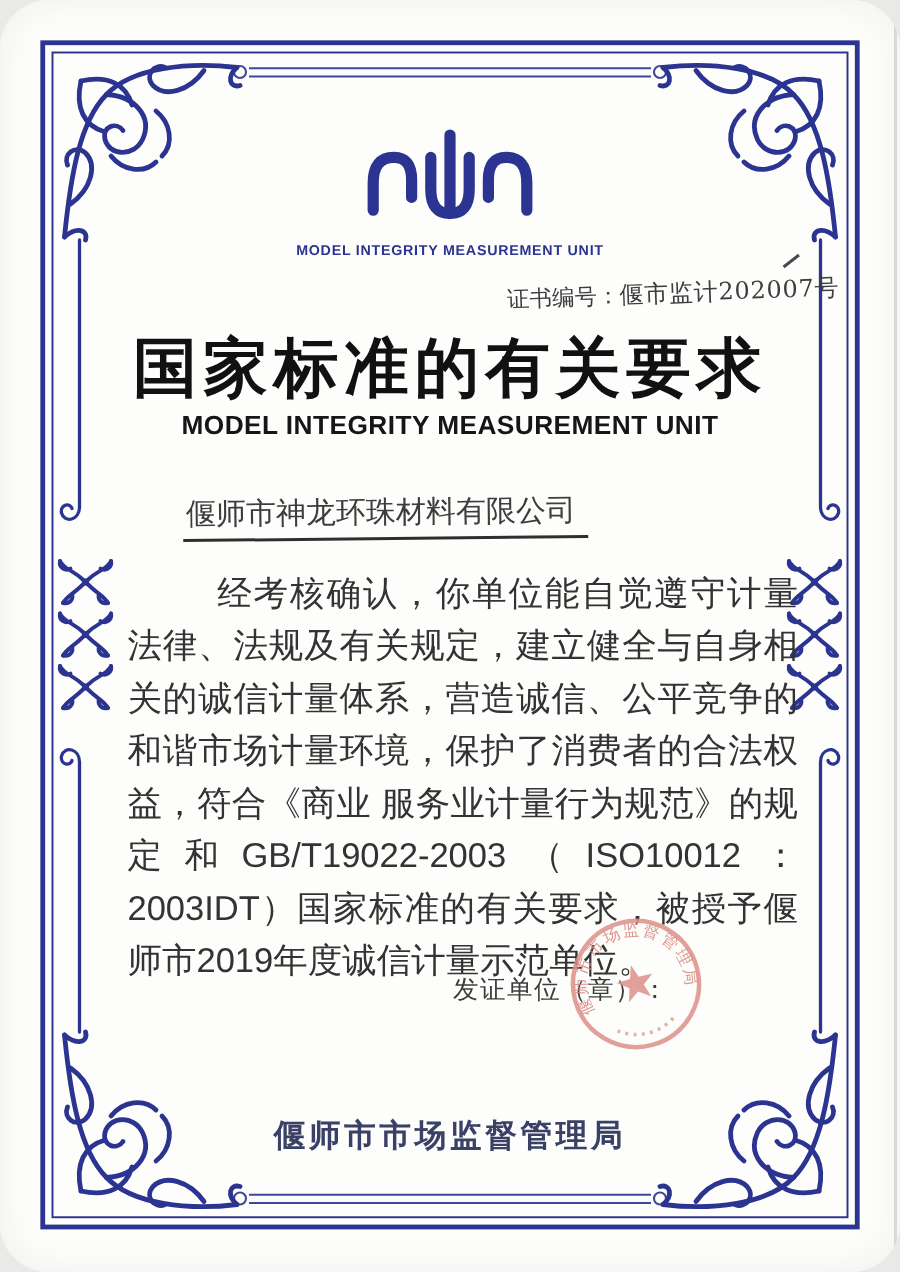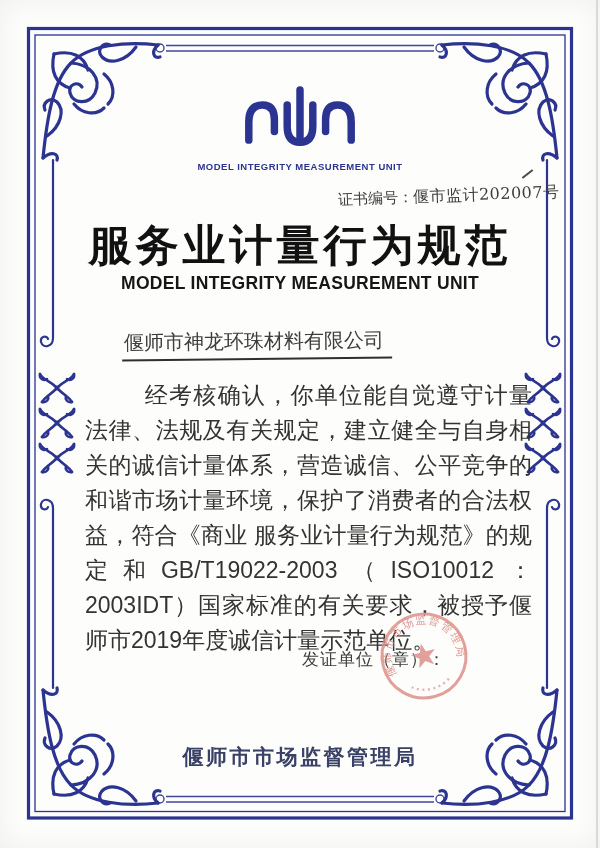--- a/index.html
+++ b/index.html
@@ -1,20 +1,21 @@
 <!DOCTYPE html>
 <html><head>
 <meta charset="utf-8">
 <style>
   html,body{margin:0;padding:0;background:#e9e9e7;}
   .page{
     position:relative;width:600px;height:848px;margin:0 auto;
     background:#fdfdfb;overflow:hidden;
     font-family:"Liberation Sans",sans-serif;
     box-shadow:inset 0 0 28px rgba(0,0,0,.06);
+    border-radius:32px;
   }
   .border-svg{position:absolute;left:0;top:0;width:600px;height:848px;}
   .scan-edge{position:absolute;right:2px;top:0;width:2px;height:848px;background:#d9d9d6;}
 
   .logo-wrap{position:absolute;top:74px;left:0;width:100%;text-align:center;}
   .logo-sub{
     margin-top:3px;font-size:9.5px;font-weight:bold;letter-spacing:.5px;
     color:#2b3490;font-family:"Liberation Sans",sans-serif;
   }
 
@@ -144,21 +145,21 @@
       </g>
     </svg>
     <div class="logo-sub">MODEL INTEGRITY MEASUREMENT UNIT</div>
   </div>
 
   <div class="cert-no">
     <span>证书编号：</span><span class="hand">偃市监计202007号</span>
   </div>
   <div class="pen-mark"></div>
 
-  <h1 class="title-cn">服务业计量行为规范</h1>
+  <h1 class="title-cn">国家标准的有关要求</h1>
   <h2 class="title-en">MODEL INTEGRITY MEASUREMENT UNIT</h2>
 
   <div class="company">偃师市神龙环珠材料有限公司</div>
 
   <p class="body-text">经考核确认，你单位能自觉遵守计量法律、法规及有关规定，建立健全与自身相关的诚信计量体系，营造诚信、公平竞争的和谐市场计量环境，保护了消费者的合法权益，符合《商业 服务业计量行为规范》的规定和GB/T19022-2003（ISO10012：2003IDT）国家标准的有关要求，被授予偃师市2019年度诚信计量示范单位。</p>
 
   <div class="issuer-line">发证单位（章）：</div>
 
   <svg class="seal" viewBox="0 0 120 120">
     <g transform="translate(60,60) rotate(-15)" stroke="#dd908a" fill="none">

